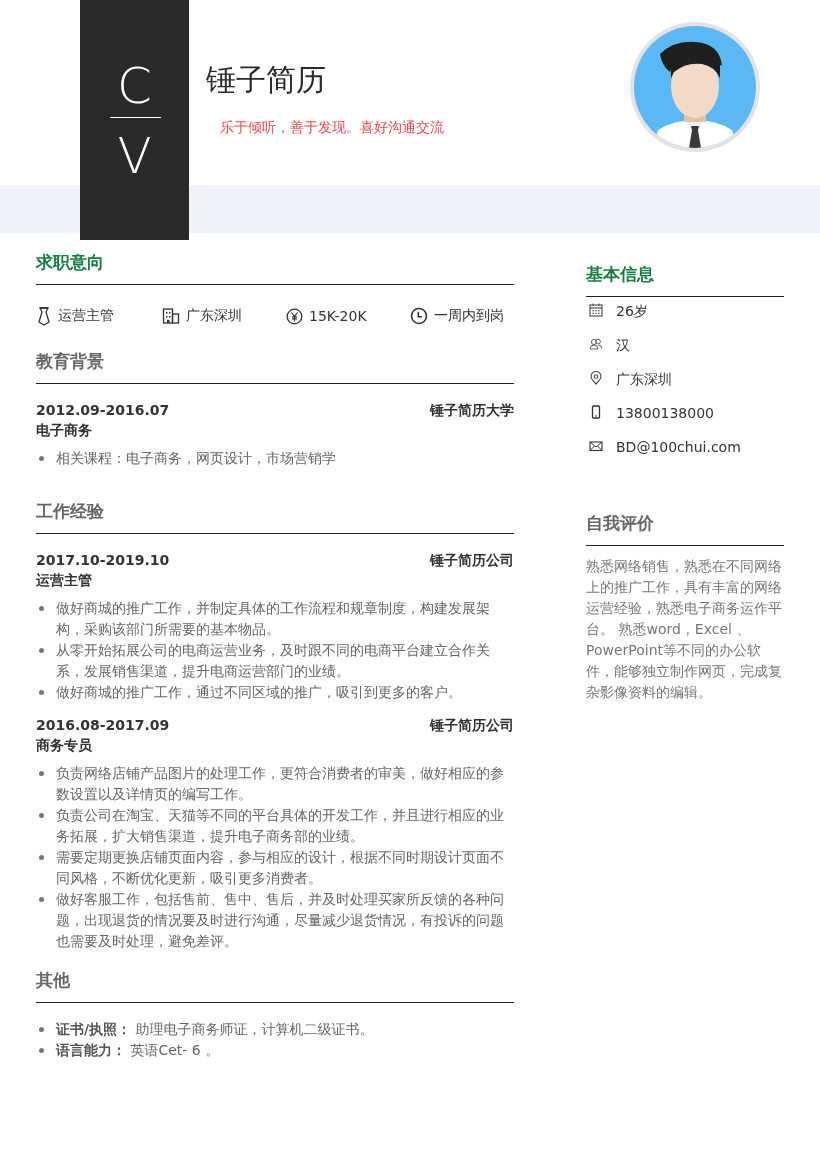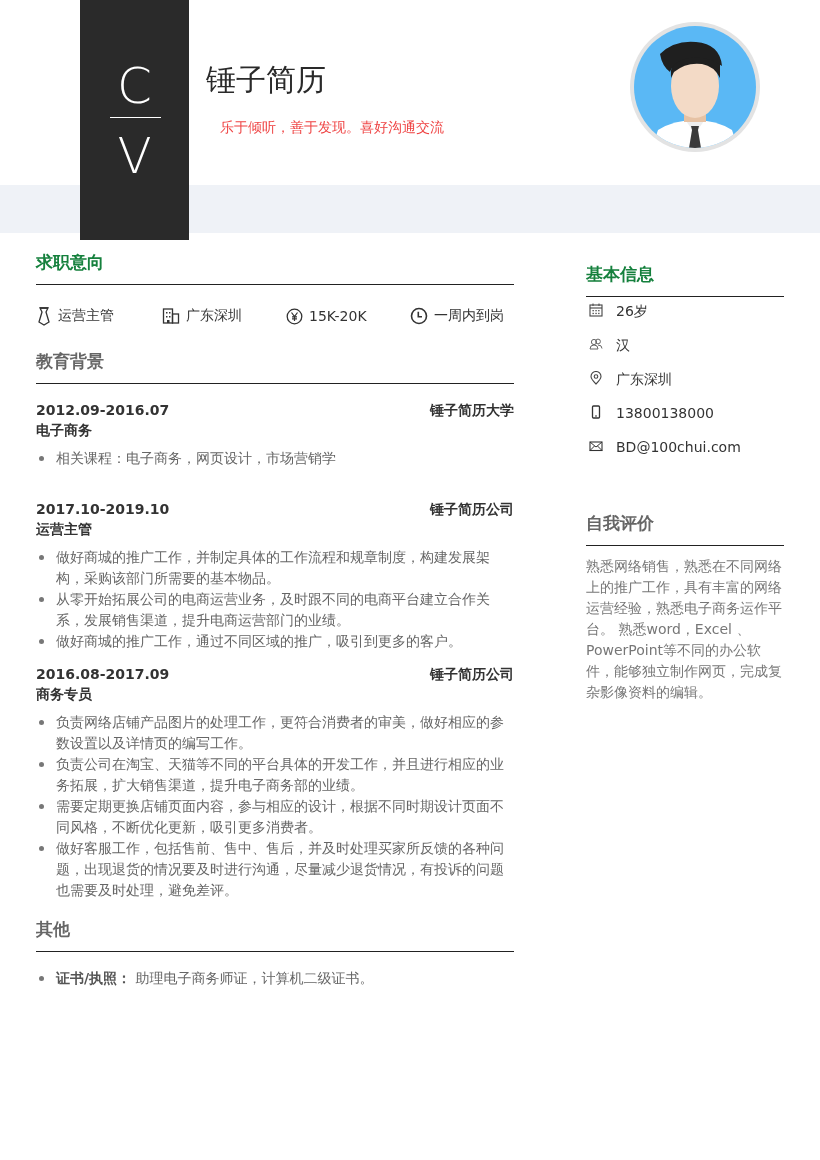--- a/index.html
+++ b/index.html
@@ -117,20 +117,21 @@
         <span>锤子简历大学</span>
       </div>
       <div class="entry-role">电子商务</div>
       <ul class="bullets">
         <li>相关课程：电子商务，网页设计，市场营销学</li>
       </ul>
     </div>
   </section>
 
   <section style="margin-top:30px">
+    <div class="sec-title gray">工作经验</div>
 
     <div style="margin-top:16px">
       <div class="entry-head">
         <span>2017.10-2019.10</span>
         <span>锤子简历公司</span>
       </div>
       <div class="entry-role">运营主管</div>
       <ul class="bullets">
         <li>做好商城的推广工作，并制定具体的工作流程和规章制度，构建发展架构，采购该部门所需要的基本物品。</li>
         <li>从零开始拓展公司的电商运营业务，及时跟不同的电商平台建立合作关系，发展销售渠道，提升电商运营部门的业绩。</li>
@@ -150,20 +151,21 @@
         <li>需要定期更换店铺页面内容，参与相应的设计，根据不同时期设计页面不同风格，不断优化更新，吸引更多消费者。</li>
         <li>做好客服工作，包括售前、售中、售后，并及时处理买家所反馈的各种问题，出现退货的情况要及时进行沟通，尽量减少退货情况，有投诉的问题也需要及时处理，避免差评。</li>
       </ul>
     </div>
   </section>
 
   <section style="margin-top:16px">
     <div class="sec-title gray">其他</div>
     <ul class="bullets" style="margin-top:16px">
       <li><b>证书/执照：</b><span> 助理电子商务师证，计算机二级证书。</span></li>
+      <li><b>语言能力：</b><span> 英语Cet- 6 。</span></li>
     </ul>
   </section>
 </div>
 
 <div class="right">
   <section>
     <div class="sec-title">基本信息</div>
     <div style="margin-top:6px">
       <div class="info-item">
         <svg viewBox="0 0 14 14">

